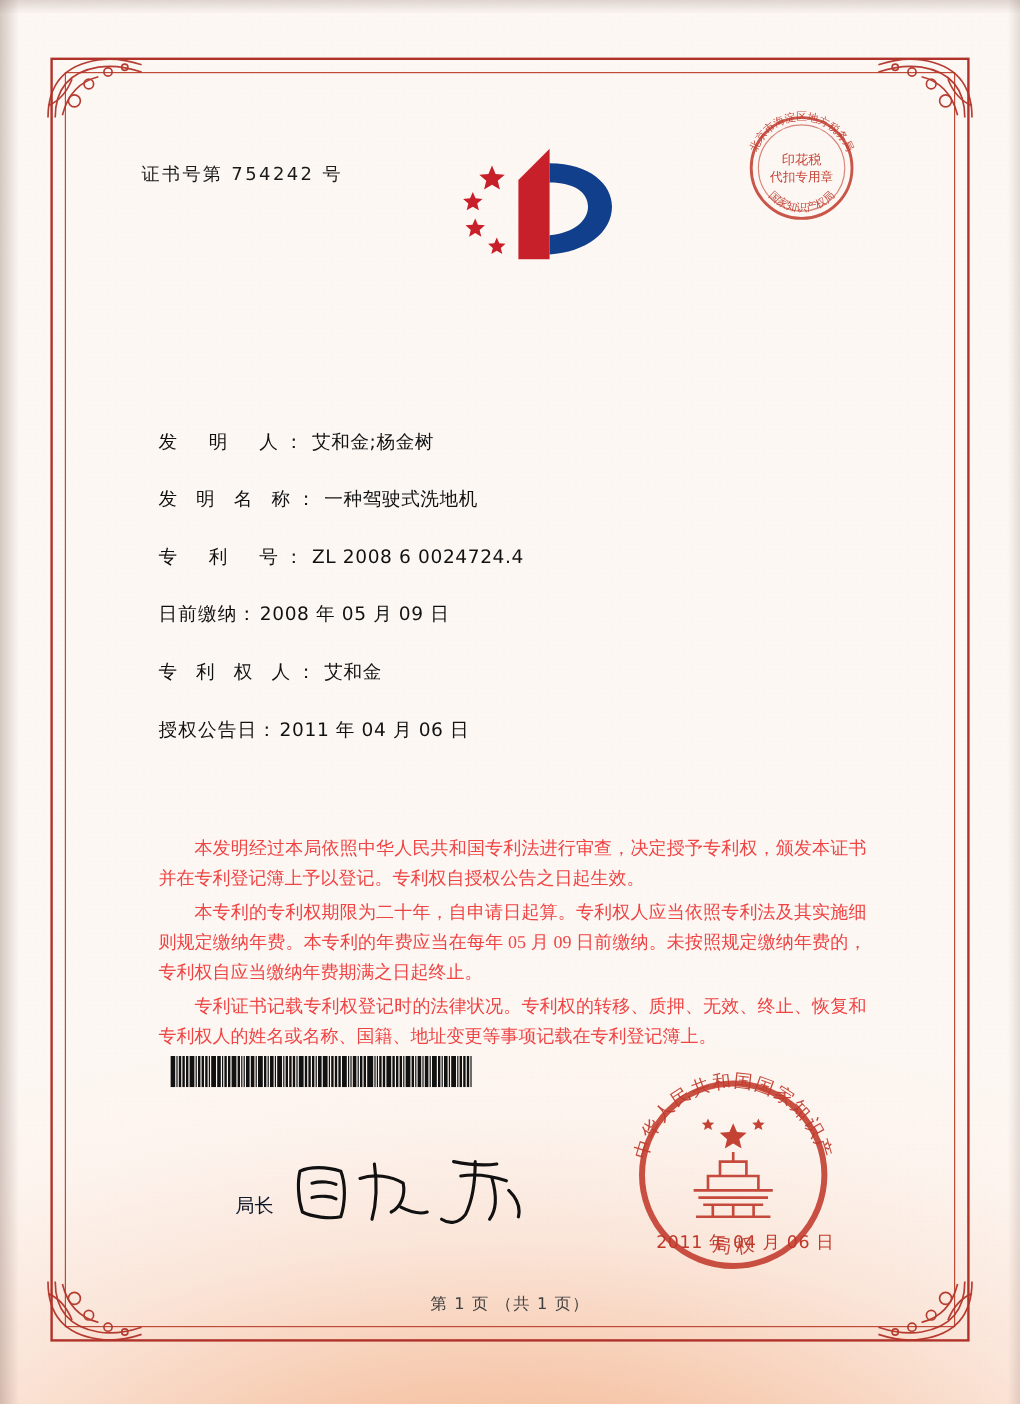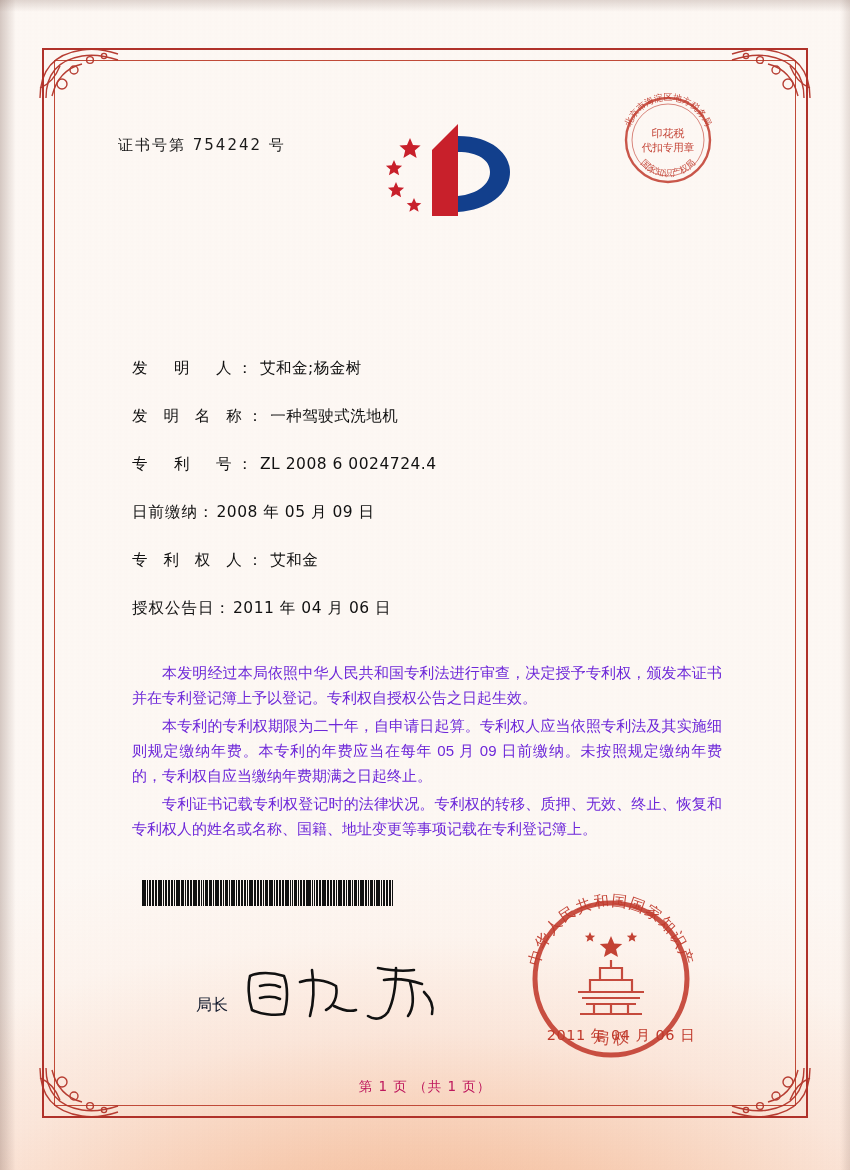--- a/index.html
+++ b/index.html
@@ -128,25 +128,25 @@
   .field-value {
     margin-left: 2px;
     letter-spacing: .5px;
   }
 
   
   .body-text {
     position: absolute;
     left: 132px;
     right: 128px;
-    top: 660px;
+    top: 696px;
     font-size: 15px;
     line-height: 25px;
-    color: #6d28d9;
-    font-family: Liberation Sans, sans-serif;
+    color: #ef4444;
+    font-family: Liberation Serif, serif;
     text-align: justify;
   }
   .body-text p {
     margin: 0 0 3px 0;
     text-indent: 2em;
   }
 
   
   .barcode {
     position: absolute;
@@ -207,21 +207,21 @@
     letter-spacing: .5px;
   }
 
   
   .footer {
     position: absolute;
     left: 0; right: 0;
     top: 1078px;
     text-align: center;
     font-size: 13.5px;
-    color: #be185d;
+    color: #404040;
     font-family: "DejaVu Sans", "Liberation Sans", sans-serif;
     letter-spacing: 1px;
   }
 
   
   .edge-left {
     position: absolute;
     left: 0; top: 0; bottom: 0; width: 16px;
     background: linear-gradient(90deg, rgba(120,90,80,.30), rgba(120,90,80,0));
   }

